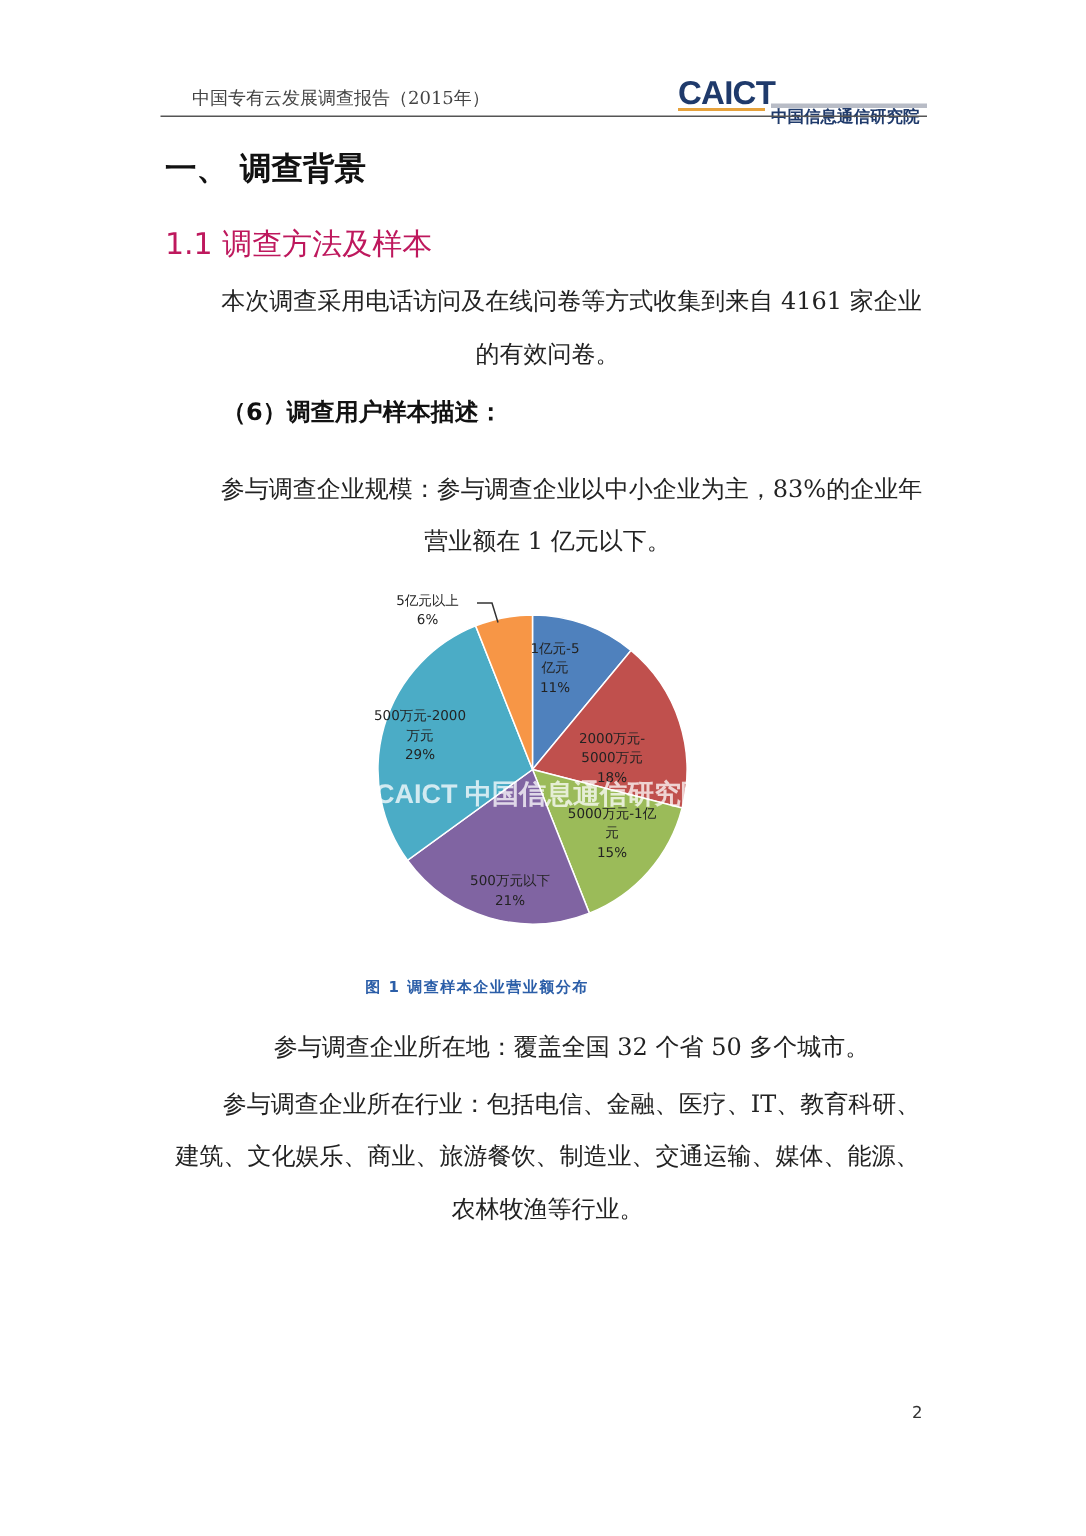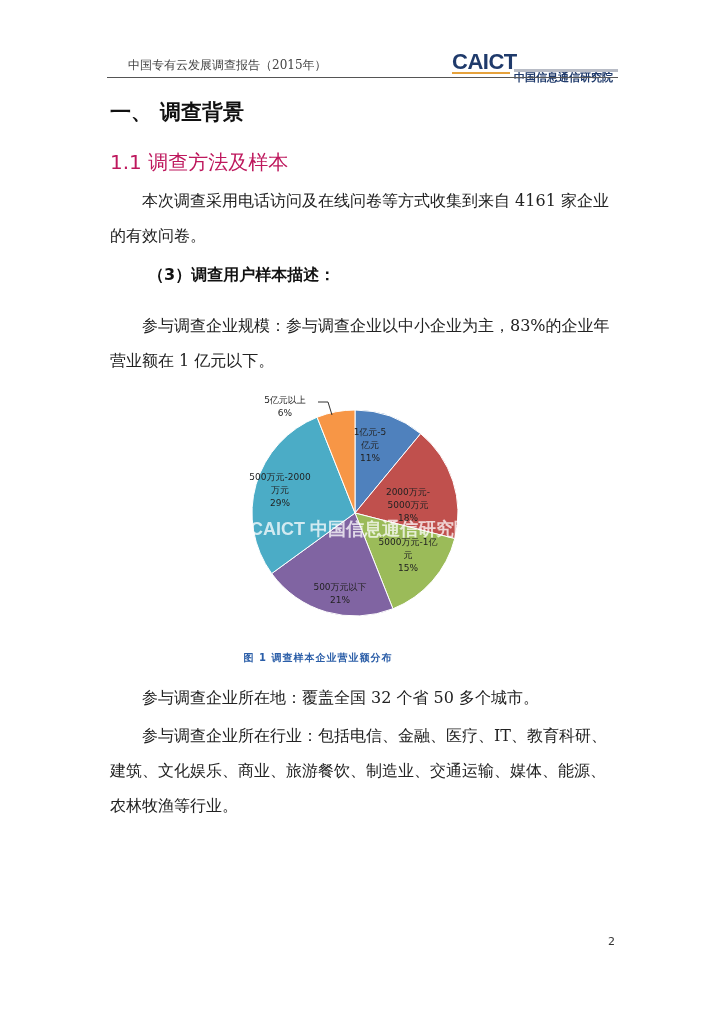--- a/index.html
+++ b/index.html
@@ -13,21 +13,21 @@
   .logo-cn { position: absolute; left: 62px; top: 4px; font-size: 11px; color: #1f3a6b; font-weight: bold; margin-top: 16px; }
   .logo-bar { position: absolute; left: 0; top: 22px; width: 58px; height: 2px; background: #e6a23c; }
   .logo-sub { position: absolute; left: 62px; top: 19px; width: 104px; height: 3px; background: #b8bcc6; }
   .header-rule { position: absolute; left: 107px; top: 77px; width: 511px; height: 1px; background: #555; }
 
   .h1 { position: absolute; left: 110px; top: 98px; font-size: 21px; font-weight: bold; color: #111; }
   .h1 .num { display: inline-block; width: 50px; }
   .h2 { position: absolute; left: 110px; top: 149px; font-size: 20px; color: #be185d; }
   .p { position: absolute; left: 110px; width: 510px; font-size: 16px; line-height: 35px;
        font-family: "DejaVu Serif", "Liberation Serif", serif; color: #222; }
-  .indent { text-indent: 32px; }
+  .indent { text-indent: 32px; text-align: center; }
   .h3 { position: absolute; left: 148px; top: 265px; font-size: 16px; font-weight: bold; color: #111; }
 
   .chart { position: absolute; left: 240px; top: 385px; width: 240px; height: 240px; }
   .caption { position: absolute; left: 0; width: 636px; top: 651px; text-align: center;
              font-size: 10px; font-weight: bold; color: #2b5ea8; letter-spacing: 1px; }
   .page-num { position: absolute; left: 608px; top: 935px; font-size: 11px; color: #333; }
 </style>
 </head>
 <body>
 
@@ -43,21 +43,21 @@
 </div>
 
 <div class="h1">
   <span class="num">一、</span><span>调查背景</span>
 </div>
 
 <div class="h2">1.1 调查方法及样本</div>
 
 <div class="p indent" style="top:183px;">本次调查采用电话访问及在线问卷等方式收集到来自 4161 家企业的有效问卷。</div>
 
-<div class="h3">（3）调查用户样本描述：</div>
+<div class="h3">（6）调查用户样本描述：</div>
 
 <div class="p indent" style="top:308px;">参与调查企业规模：参与调查企业以中小企业为主，83%的企业年营业额在 1 亿元以下。</div>
 
 <div class="chart">
   <svg id="pie" width="240" height="240" viewBox="0 0 240 240">
       <path d="M115,128 L115,25 A103,103 0 0 1 180.65467094411503,48.63713599409371 Z" fill="#4f81bd" stroke="#ffffff" stroke-width="1"></path>
       <path d="M115,128 L180.65467094411503,48.63713599409371 A103,103 0 0 1 214.764065596249,153.61505837798003 Z" fill="#c0504d" stroke="#ffffff" stroke-width="1"></path>
       <path d="M115,128 L214.764065596249,153.61505837798003 A103,103 0 0 1 152.91682892652184,223.7669780464899 Z" fill="#9bbb59" stroke="#ffffff" stroke-width="1"></path>
       <path d="M115,128 L152.91682892652184,223.7669780464899 A103,103 0 0 1 31.67124957938043,188.54188098612474 Z" fill="#8064a2" stroke="#ffffff" stroke-width="1"></path>
       <path d="M115,128 L31.67124957938043,188.54188098612474 A103,103 0 0 1 77.08317107347818,32.233021953510104 Z" fill="#4bacc6" stroke="#ffffff" stroke-width="1"></path>

